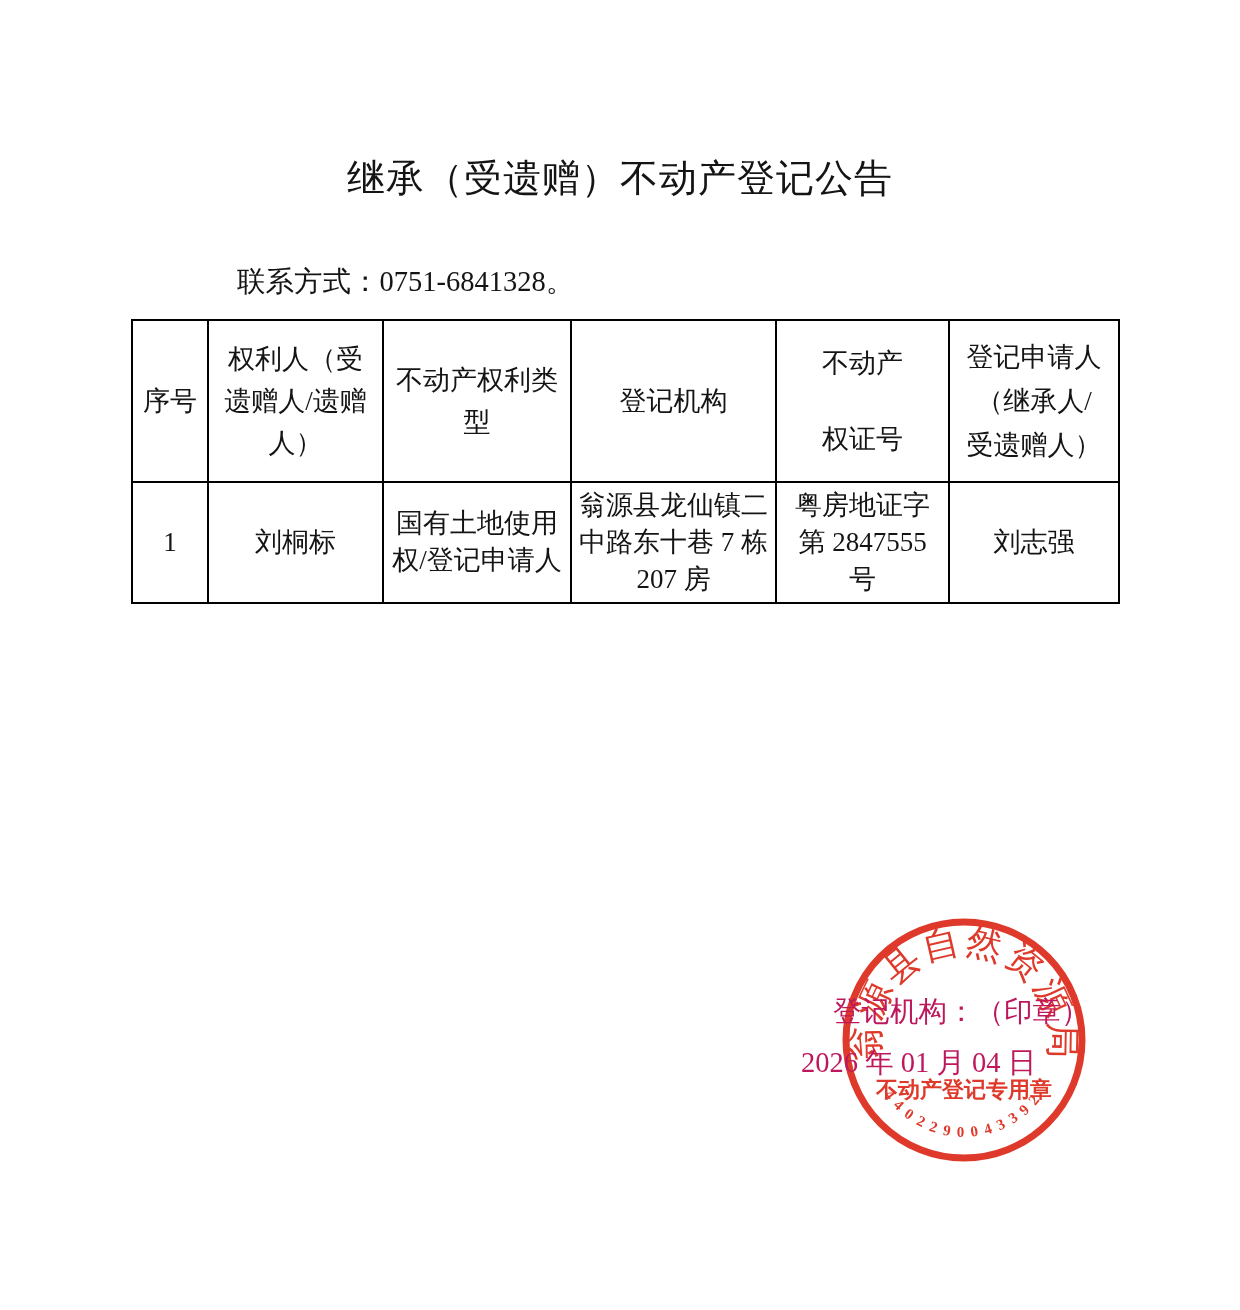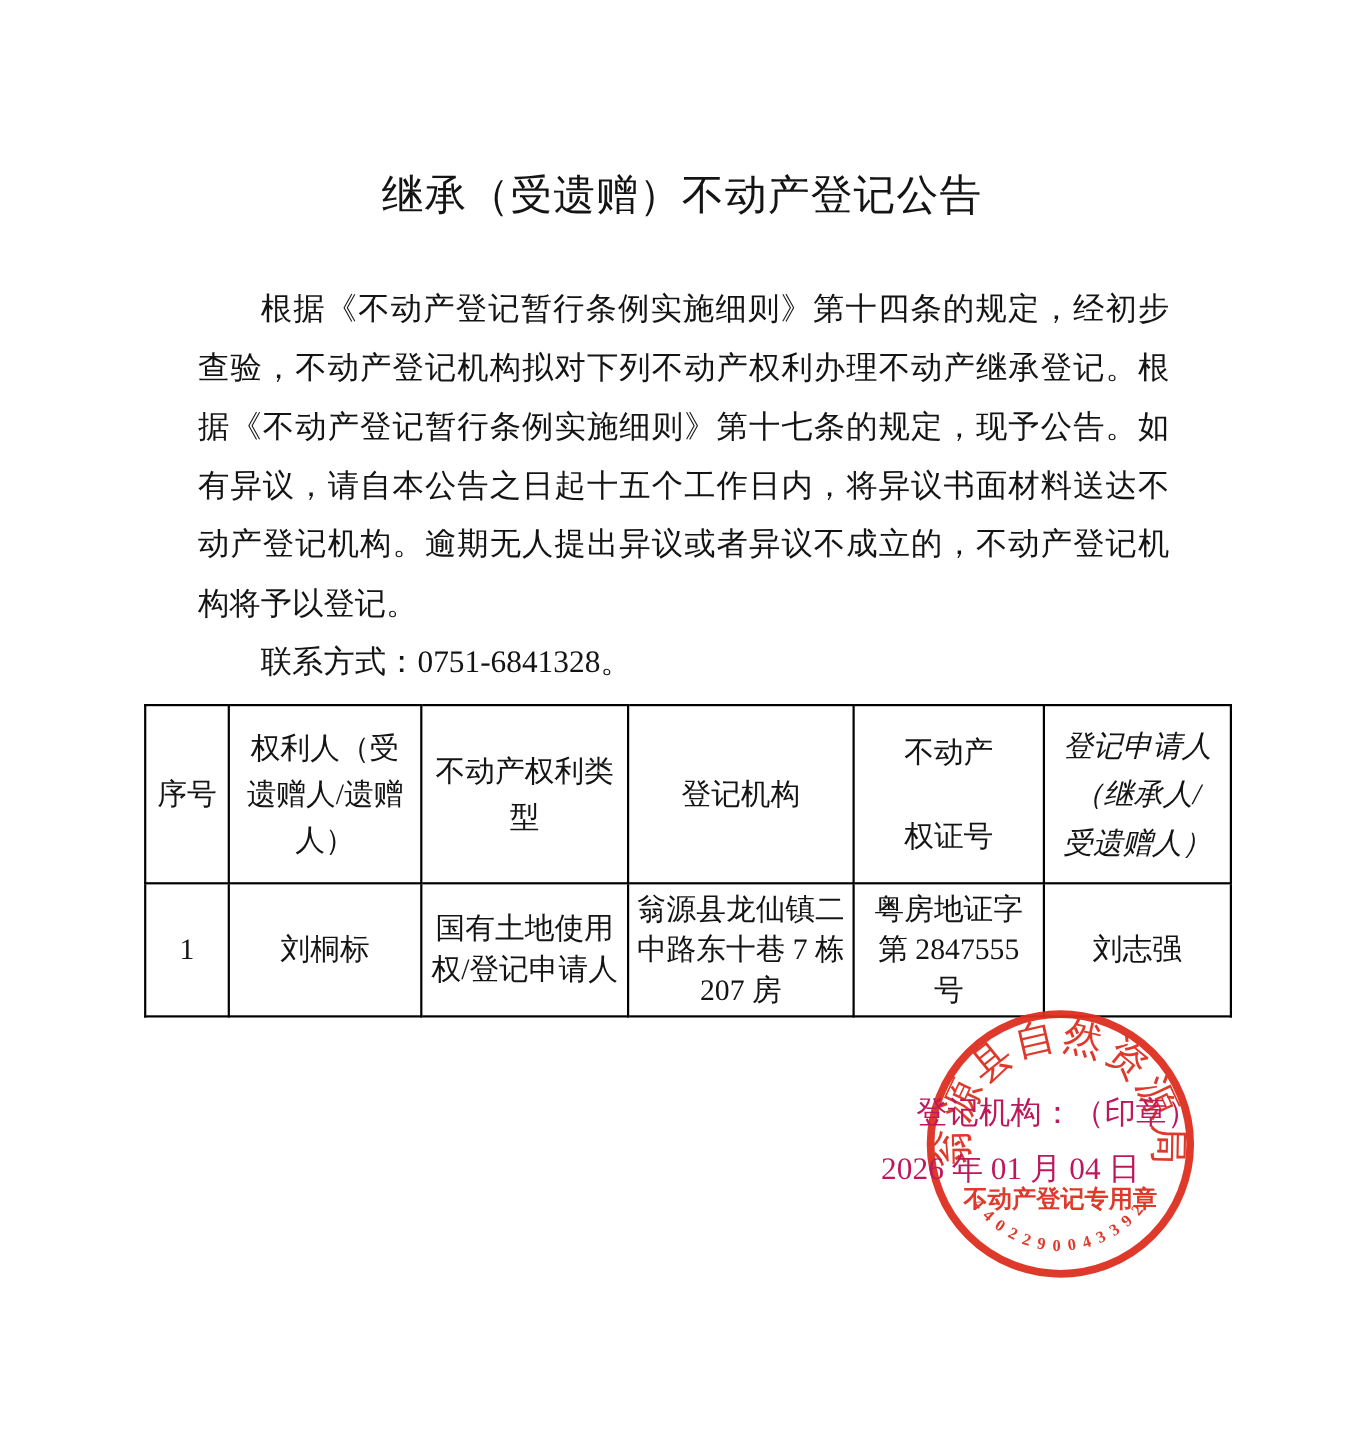--- a/index.html
+++ b/index.html
@@ -41,21 +41,21 @@
     font-weight:normal;
     padding:4px 6px;
     line-height:38px;
     box-sizing:border-box;
     overflow:hidden;
   }
   .doc-table thead tr{height:130px;}
   .doc-table tbody tr{height:108px;}
   .doc-table th{white-space:pre-line;line-height:42px;}
   .doc-table th:nth-child(5){line-height:76px;}
-  .doc-table th:nth-child(6){line-height:44px;font-style:italic;}
+  .doc-table th:nth-child(6){line-height:44px;}
   .doc-table td{line-height:37px;}
   .sig-line{
     position:absolute;
     font-size:28.5px;
     white-space:nowrap;
     z-index:2;
     color:#be185d;
   }
   #agency-line{left:833px;top:980px;}
   #date-line{left:801px;top:1031px;}
@@ -69,21 +69,20 @@
   .seal text{font-family:"Liberation Serif","DejaVu Serif",serif;}
 </style>
 </head>
 <body>
 
 <div class="page">
 
   <h1 class="title">继承（受遗赠）不动产登记公告</h1>
 
   <div class="body-text">
-    <p>根据《不动产登记暂行条例实施细则》第十四条的规定，经初步查验，不动产登记机构拟对下列不动产权利办理不动产继承登记。根据《不动产登记暂行条例实施细则》第十七条的规定，现予公告。如有异议，请自本公告之日起十五个工作日内，将异议书面材料送达不动产登记机构。逾期无人提出异议或者异议不成立的，不动产登记机构将予以登记。</p>
     <p>联系方式：0751-6841328。</p>
   </div>
 
   <table class="doc-table">
     <colgroup>
       <col style="width:76px">
         <col style="width:175px">
         <col style="width:188px">
       <col style="width:205px">
         <col style="width:173px">

